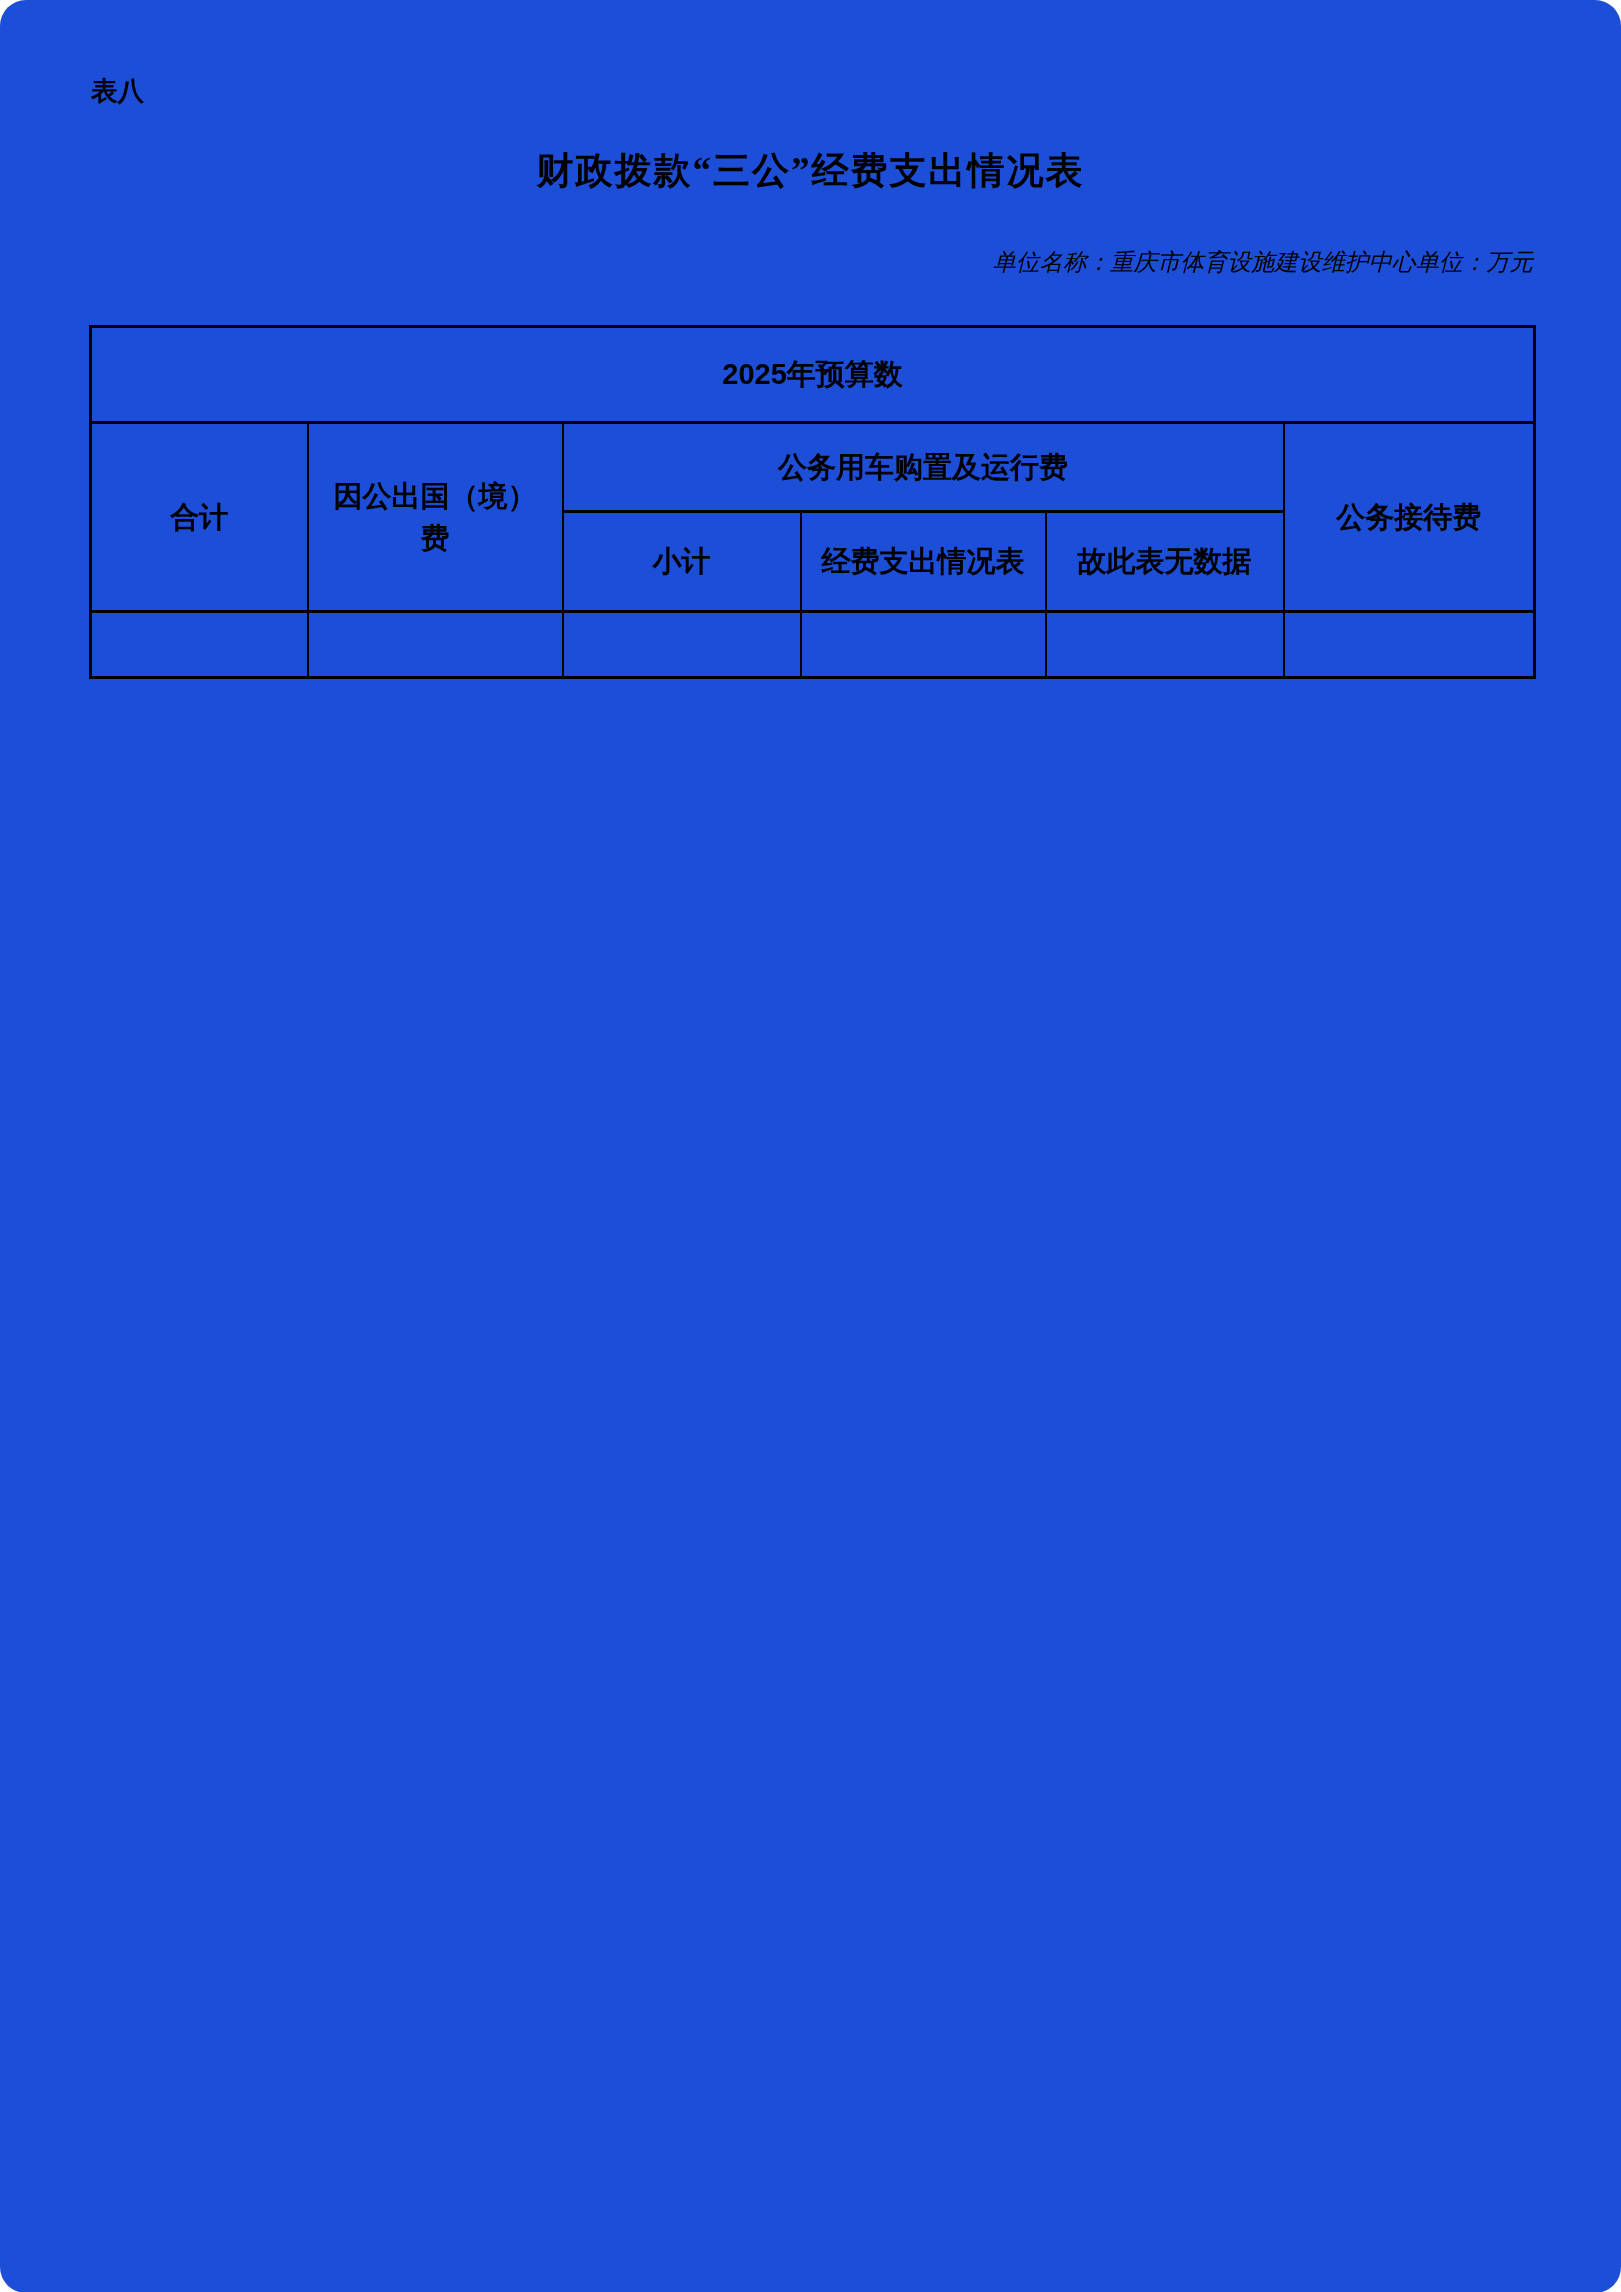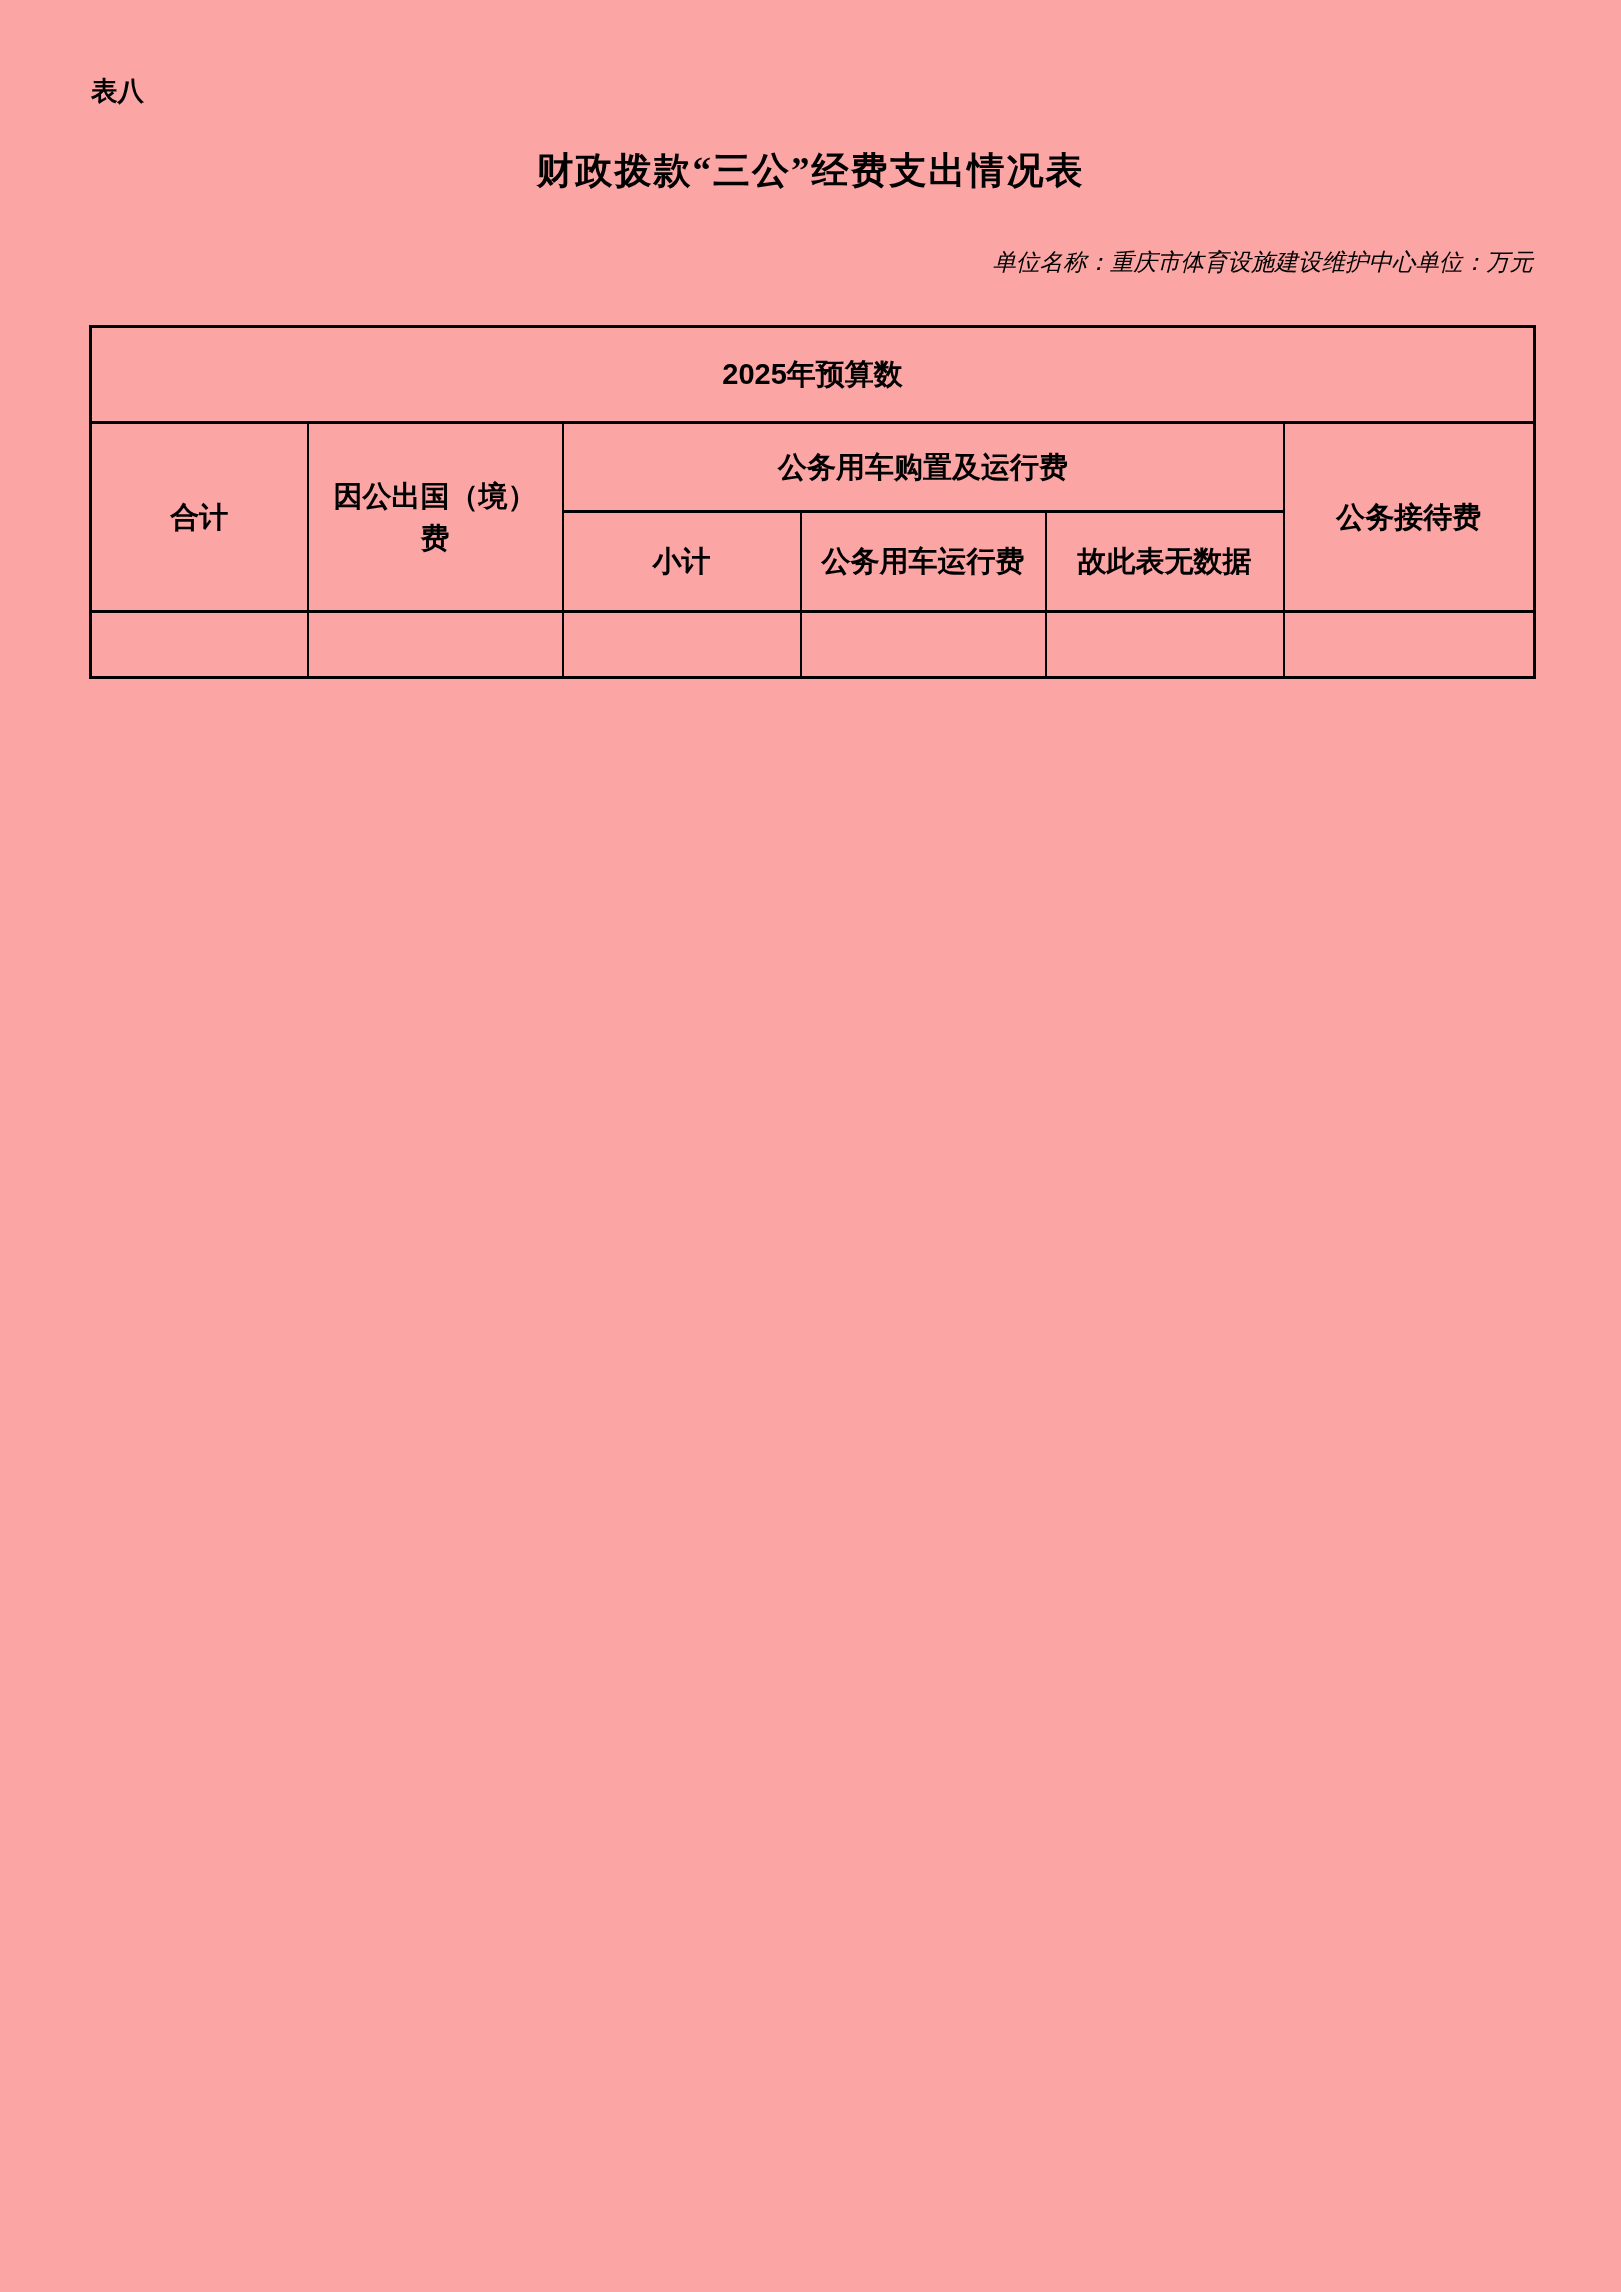--- a/index.html
+++ b/index.html
@@ -10,21 +10,22 @@
   body {
     width: 1621px;
     height: 2293px;
     position: relative;
     font-family: "Liberation Sans", sans-serif;
     color: #000000;
   }
   .page {
     position: absolute;
     inset: 0;
-    background: #fca5a5;
+    background: #1d4ed8;
+    border-radius: 26px;
   }
   .sheet-label {
     position: absolute;
     left: 91px;
     top: 76px;
     font-family: "Liberation Sans", "DejaVu Sans", sans-serif;
     font-weight: bold;
     font-size: 26.5px;
     line-height: 1.2;
     white-space: nowrap;
@@ -137,21 +138,21 @@
         <td colspan="6" class="year-cell">2025年预算数</td>
       </tr>
       <tr class="hdr-top">
         <td rowspan="2">合计</td>
         <td rowspan="2"><span class="wrap-narrow">因公出国（境）费</span></td>
         <td colspan="3">公务用车购置及运行费</td>
         <td rowspan="2">公务接待费</td>
       </tr>
       <tr class="hdr-sub">
         <td>小计</td>
-        <td>公务用车运行费</td>
+        <td>经费支出情况表</td>
         <td><span class="wrap-narrower">故此表无数据</span></td>
       </tr>
       <tr class="data-row">
         <td></td>
         <td></td>
         <td></td>
         <td></td>
         <td></td>
         <td></td>
       </tr>

